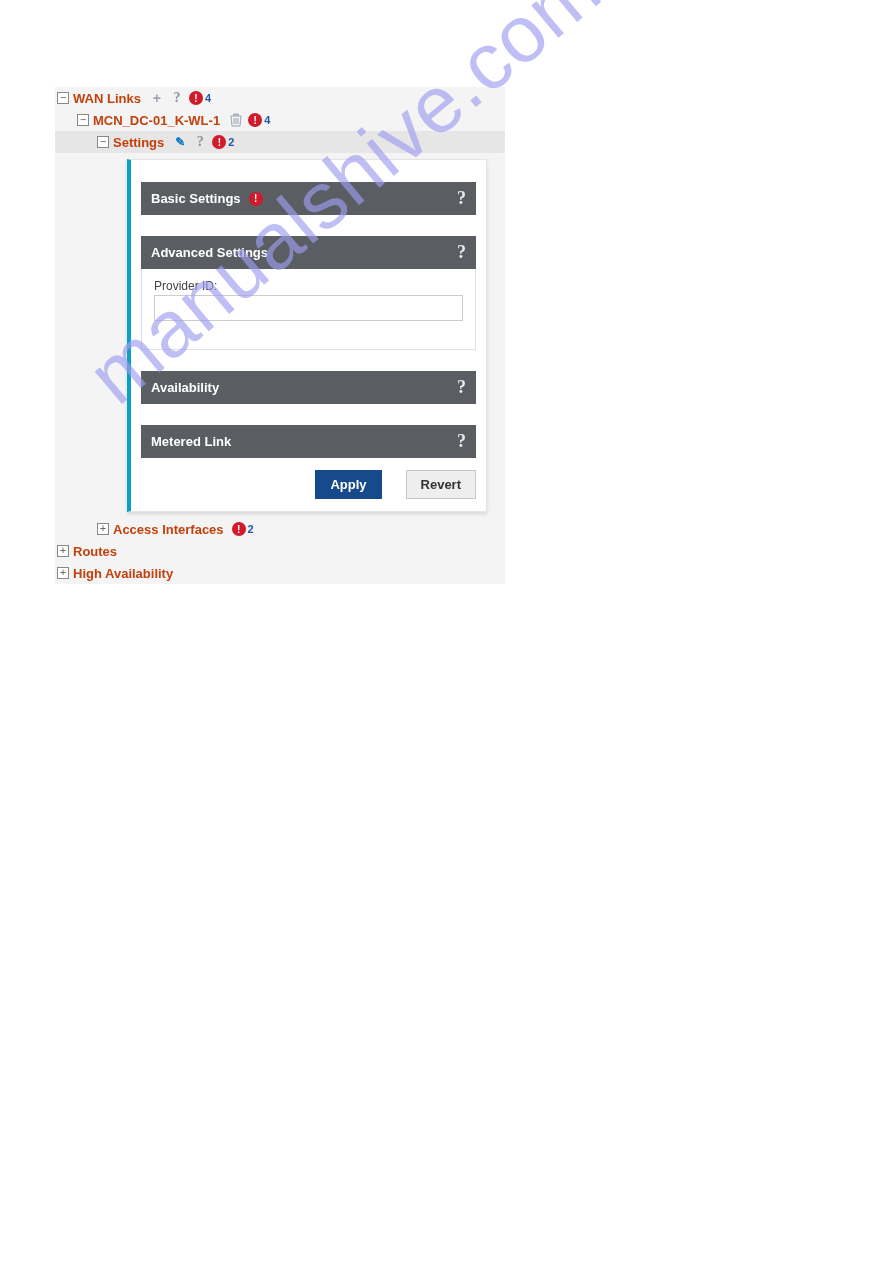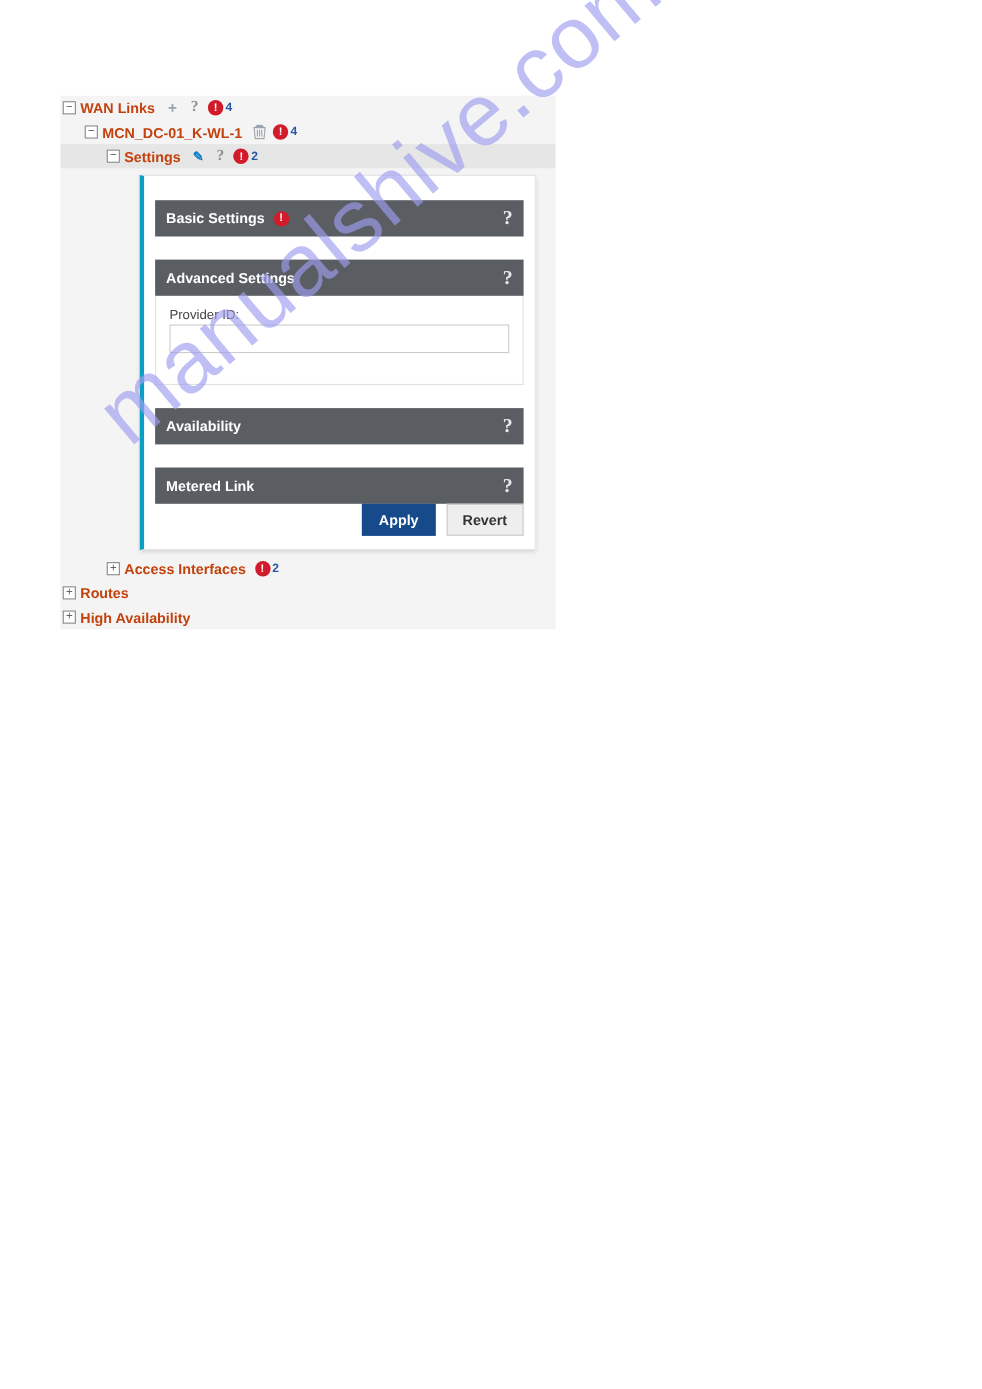--- a/index.html
+++ b/index.html
@@ -91,21 +91,22 @@
   .flabel .unit { color: #8a8a8a; font-size: 10px; }
   .finput {
     width: 100%; height: 26px;
     border: 1px solid #ccc;
     padding: 2px 6px;
     font-size: 12px;
     color: #555;
   }
   .finput::placeholder { color: #aaa; }
   .btn-row {
-    display: flex; justify-content: flex-end; gap: 10px;
+    display: flex; justify-content: flex-end; gap: 24px;
+    margin-top: 12px;
   }
   .btn {
     border: 1px solid #c8c8c8;
     padding: 6px 14px;
     font-size: 13px;
     cursor: pointer;
     font-weight: bold;
   }
   .btn-primary { background: #174a8b; color: #fff; border-color: #174a8b; font-weight: 600; }
   .btn-secondary { background: #eee; color: #333; }

